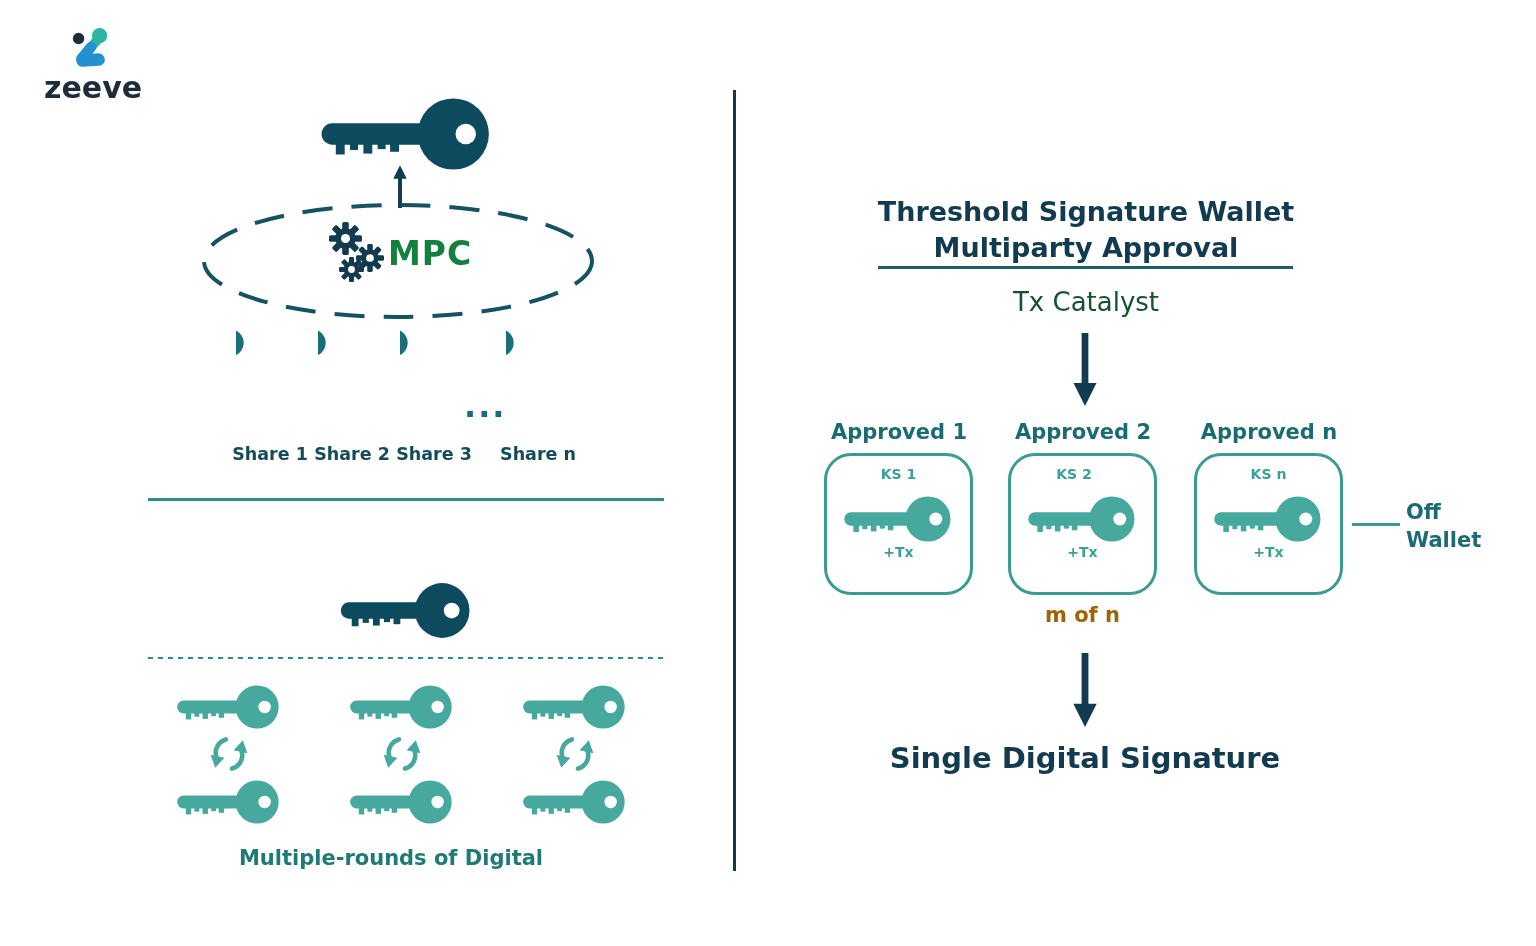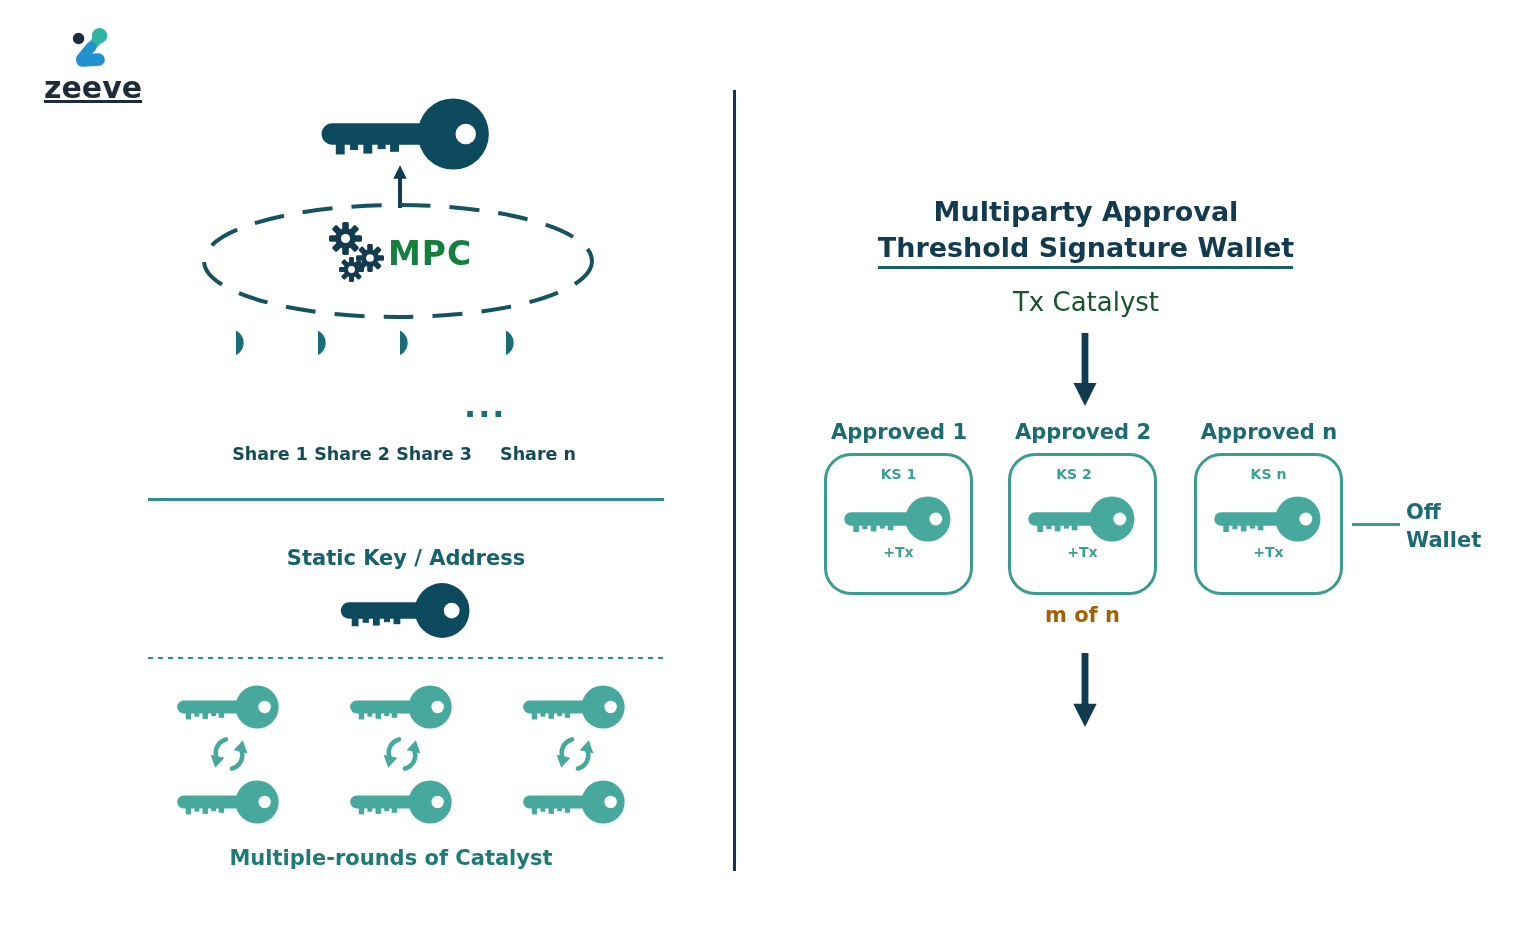--- a/index.html
+++ b/index.html
@@ -9,21 +9,21 @@
   .abs { position:absolute; }
   .ctr { text-align:center; }
 
   
   .c-navy   { color:#123b4f; }
   .c-darkkey{ color:#0e4a5e; }
   .c-midteal{ color:#1a6e79; }
   .c-lite   { color:#47a99d; }
 
   
-  .logo-word { font-size:30px; font-weight:700; color:#1d2b3a; letter-spacing:0px;text-decoration:underline; }
+  .logo-word { font-size:30px; font-weight:700; color:#1d2b3a; letter-spacing:0px; }
   .mpc-text  { font-size:33px; font-weight:700; color:#15803d; letter-spacing:1px; }
   .share-label { font-size:17.5px; font-weight:600; color:#134b57; }
   .dots { font-size:32px; font-weight:700; color:#1a6e79; letter-spacing:2px; }
   .static-label { font-size:21px; font-weight:700; color:#15626d; }
   .round-label  { font-size:21px; font-weight:700; color:#1d7a74; }
   .title-line { font-size:27px; line-height:36px; font-weight:700; color:#123b4f; }
   .catalyst { font-size:26px; font-weight:400; color:#14532d; }
   .approved-label { font-size:21px; font-weight:700; color:#1a6b72; }
   .box-text { font-size:14px; font-weight:600; color:#3aa093; }
   .offchain { font-size:21px; font-weight:600; line-height:28px; color:#1a6b72; }
@@ -150,21 +150,20 @@
 
   <div class="abs mpc-text" style="left:388px; top:234px;">MPC</div>
 
   <div class="abs share-label ctr" style="left:220px; top:444px; width:100px;">Share 1</div>
   <div class="abs share-label ctr" style="left:302px; top:444px; width:100px;">Share 2</div>
   <div class="abs share-label ctr" style="left:384px; top:444px; width:100px;">Share 3</div>
   <div class="abs share-label ctr" style="left:488px; top:444px; width:100px;">Share n</div>
 
   <div class="abs hline-solid" style="left:148px; top:498px; width:516px;"></div>
 
-  <div class="abs static-label ctr" style="left:150px; top:546px; width:512px;">Static Key / Address</div>
   <svg class="abs c-darkkey" style="left:338px; top:579px;" width="137" height="63">
       <use href="#key-h"></use>
     </svg>
 
   <div class="abs hline-dashed" style="left:148px; top:657px; width:516px;"></div>
 
   <svg class="abs c-lite" style="left:175px; top:682px;" width="108" height="50">
       <use href="#key-h"></use>
     </svg>
   <svg class="abs c-lite" style="left:206px; top:731px;" width="46" height="46">
@@ -187,27 +186,27 @@
   <svg class="abs c-lite" style="left:521px; top:682px;" width="108" height="50">
       <use href="#key-h"></use>
     </svg>
   <svg class="abs c-lite" style="left:552px; top:731px;" width="46" height="46">
       <use href="#cycle"></use>
     </svg>
   <svg class="abs c-lite" style="left:521px; top:777px;" width="108" height="50">
       <use href="#key-h"></use>
     </svg>
 
-  <div class="abs round-label ctr" style="left:141px; top:846px; width:500px;">Multiple-rounds of Catalyst</div>
+  <div class="abs round-label ctr" style="left:141px; top:846px; width:500px;">Multiple-rounds of Digital</div>
 
   <div class="abs vdivider" style="left:733px; top:90px; height:781px;"></div>
 
   <div class="abs ctr" style="left:838px; top:194px; width:496px;">
+    <div class="title-line">Threshold Signature Wallet</div>
     <div class="title-line">Multiparty Approval</div>
-    <div class="title-line">Threshold Signature Wallet</div>
   </div>
   <div class="abs underline" style="left:878px; top:266px; width:415px;"></div>
 
   <div class="abs catalyst ctr" style="left:838px; top:287px; width:496px;">Tx Catalyst</div>
 
   <svg class="abs c-navy" style="left:1071px; top:333px;" width="28" height="75">
       <use href="#arrow-down"></use>
     </svg>
 
   <div class="abs approved-label ctr" style="left:814px; top:420px; width:170px;">Approved 1</div>
@@ -243,14 +242,15 @@
     <div>Off</div>
     <div>Wallet</div>
   </div>
 
   <div class="abs mofn ctr" style="left:1008px; top:603px; width:149px;">m of n</div>
 
   <svg class="abs c-navy" style="left:1071px; top:653px;" width="28" height="76">
       <use href="#arrow-down"></use>
     </svg>
 
+  <div class="abs result ctr" style="left:810px; top:741px; width:550px;">Single Digital Signature</div>
 
 </div>
 
 </body></html>

